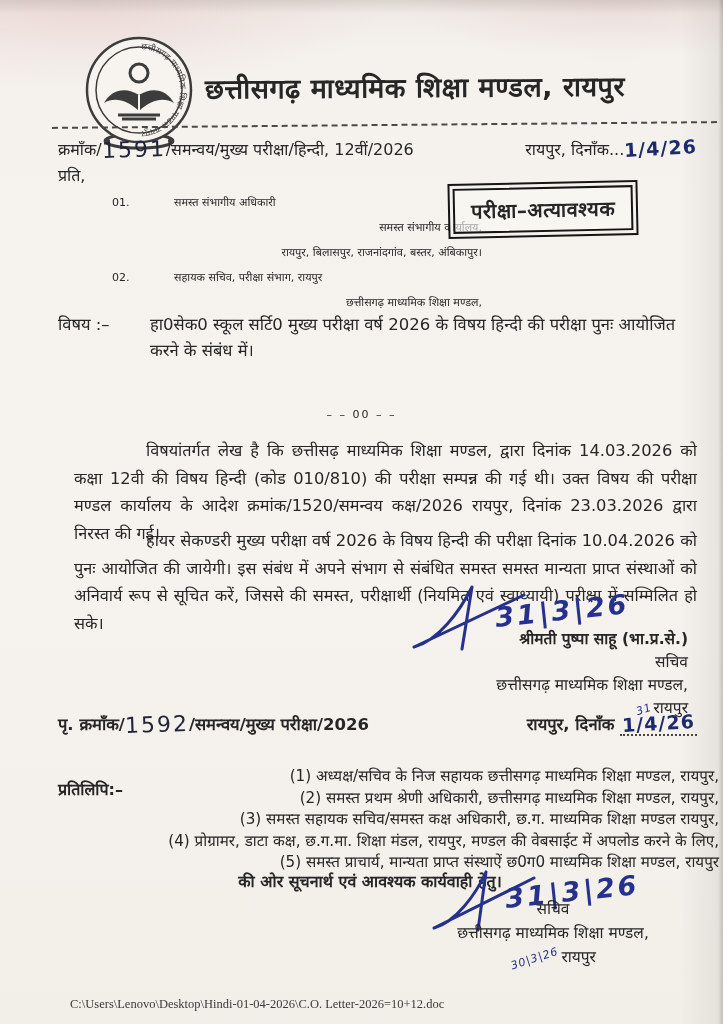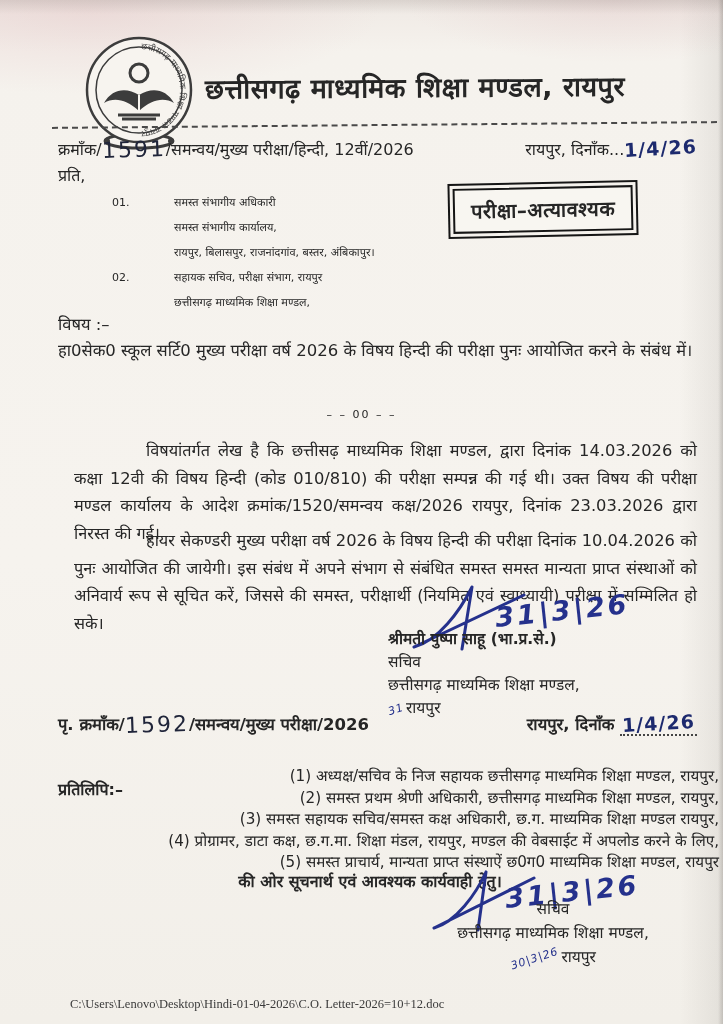--- a/index.html
+++ b/index.html
@@ -35,46 +35,46 @@
   .hw-num{font-size:22px;letter-spacing:2px;color:#20253a;display:inline-block;
     transform:rotate(-2deg) translateY(2px);font-weight:500;}
   .hw-date{font-size:19px;letter-spacing:1px;display:inline-block;
     transform:rotate(-3deg);color:#1d2a6e;font-weight:bold;}
   .prati{position:absolute;left:58px;top:164px;font-size:16px;}
 
   
   .addr{position:absolute;left:112px;top:190px;width:370px;font-size:11px;line-height:25px;}
   .addr-row{display:flex;}
   .addr-num{width:62px;flex:none;}
-  .addr-cont{margin-left:62px;}
+  .addr-cont{text-align:right;}
 
   
   .stamp{position:absolute;left:453px;top:187px;
     border:2px solid #151515;box-shadow:0 0 0 3px #f5f2ed,0 0 0 5px #151515;
     padding:7px 16px;font-size:20px;font-weight:bold;letter-spacing:.5px;
     transform:rotate(-1.2deg);background:rgba(250,248,244,.6);white-space:nowrap;}
 
   
-  .label-row{position:absolute;left:58px;right:28px;display:flex;font-size:16.5px;line-height:26px;flex-direction:column;}
+  .label-row{position:absolute;left:58px;right:28px;display:flex;font-size:16.5px;line-height:26px;}
   .label-row .lbl{width:92px;flex:none;}
   .subject-row{top:312px;}
   .ref2-row{top:362px;}
   .sep{position:absolute;left:0;right:0;top:408px;text-align:center;font-size:11px;letter-spacing:2px;}
 
   
   .para{position:absolute;left:74px;right:26px;font-size:16.3px;line-height:27.5px;
     text-align:justify;text-indent:72px;}
   .para1{top:437px;}
   .para2{top:527px;}
 
   
   .sig-swoosh{position:absolute;pointer-events:none;}
   .sig-date{position:absolute;font-size:27px;font-weight:bold;color:#25318c;
     font-style:italic;letter-spacing:3px;transform:rotate(-6deg);white-space:nowrap;}
-  .sig1{position:absolute;left:388px;top:628px;width:300px;text-align:left;
+  .sig1{position:absolute;left:388px;top:628px;width:300px;text-align:right;
     font-size:15.5px;line-height:23px;}
   .sig1 .name{font-weight:bold;}
   .scribble{font-size:11px;color:#25318c;display:inline-block;
     transform:rotate(-18deg);font-style:italic;letter-spacing:1px;margin-right:2px;}
 
   
   .endorse-row{position:absolute;left:58px;top:710px;right:26px;
     display:flex;justify-content:space-between;align-items:baseline;font-size:16.5px;font-weight:bold;}
   .endorse-left{font-weight:bold;}
   .dotted{border-bottom:2px dotted #444;padding:0 2px;}

